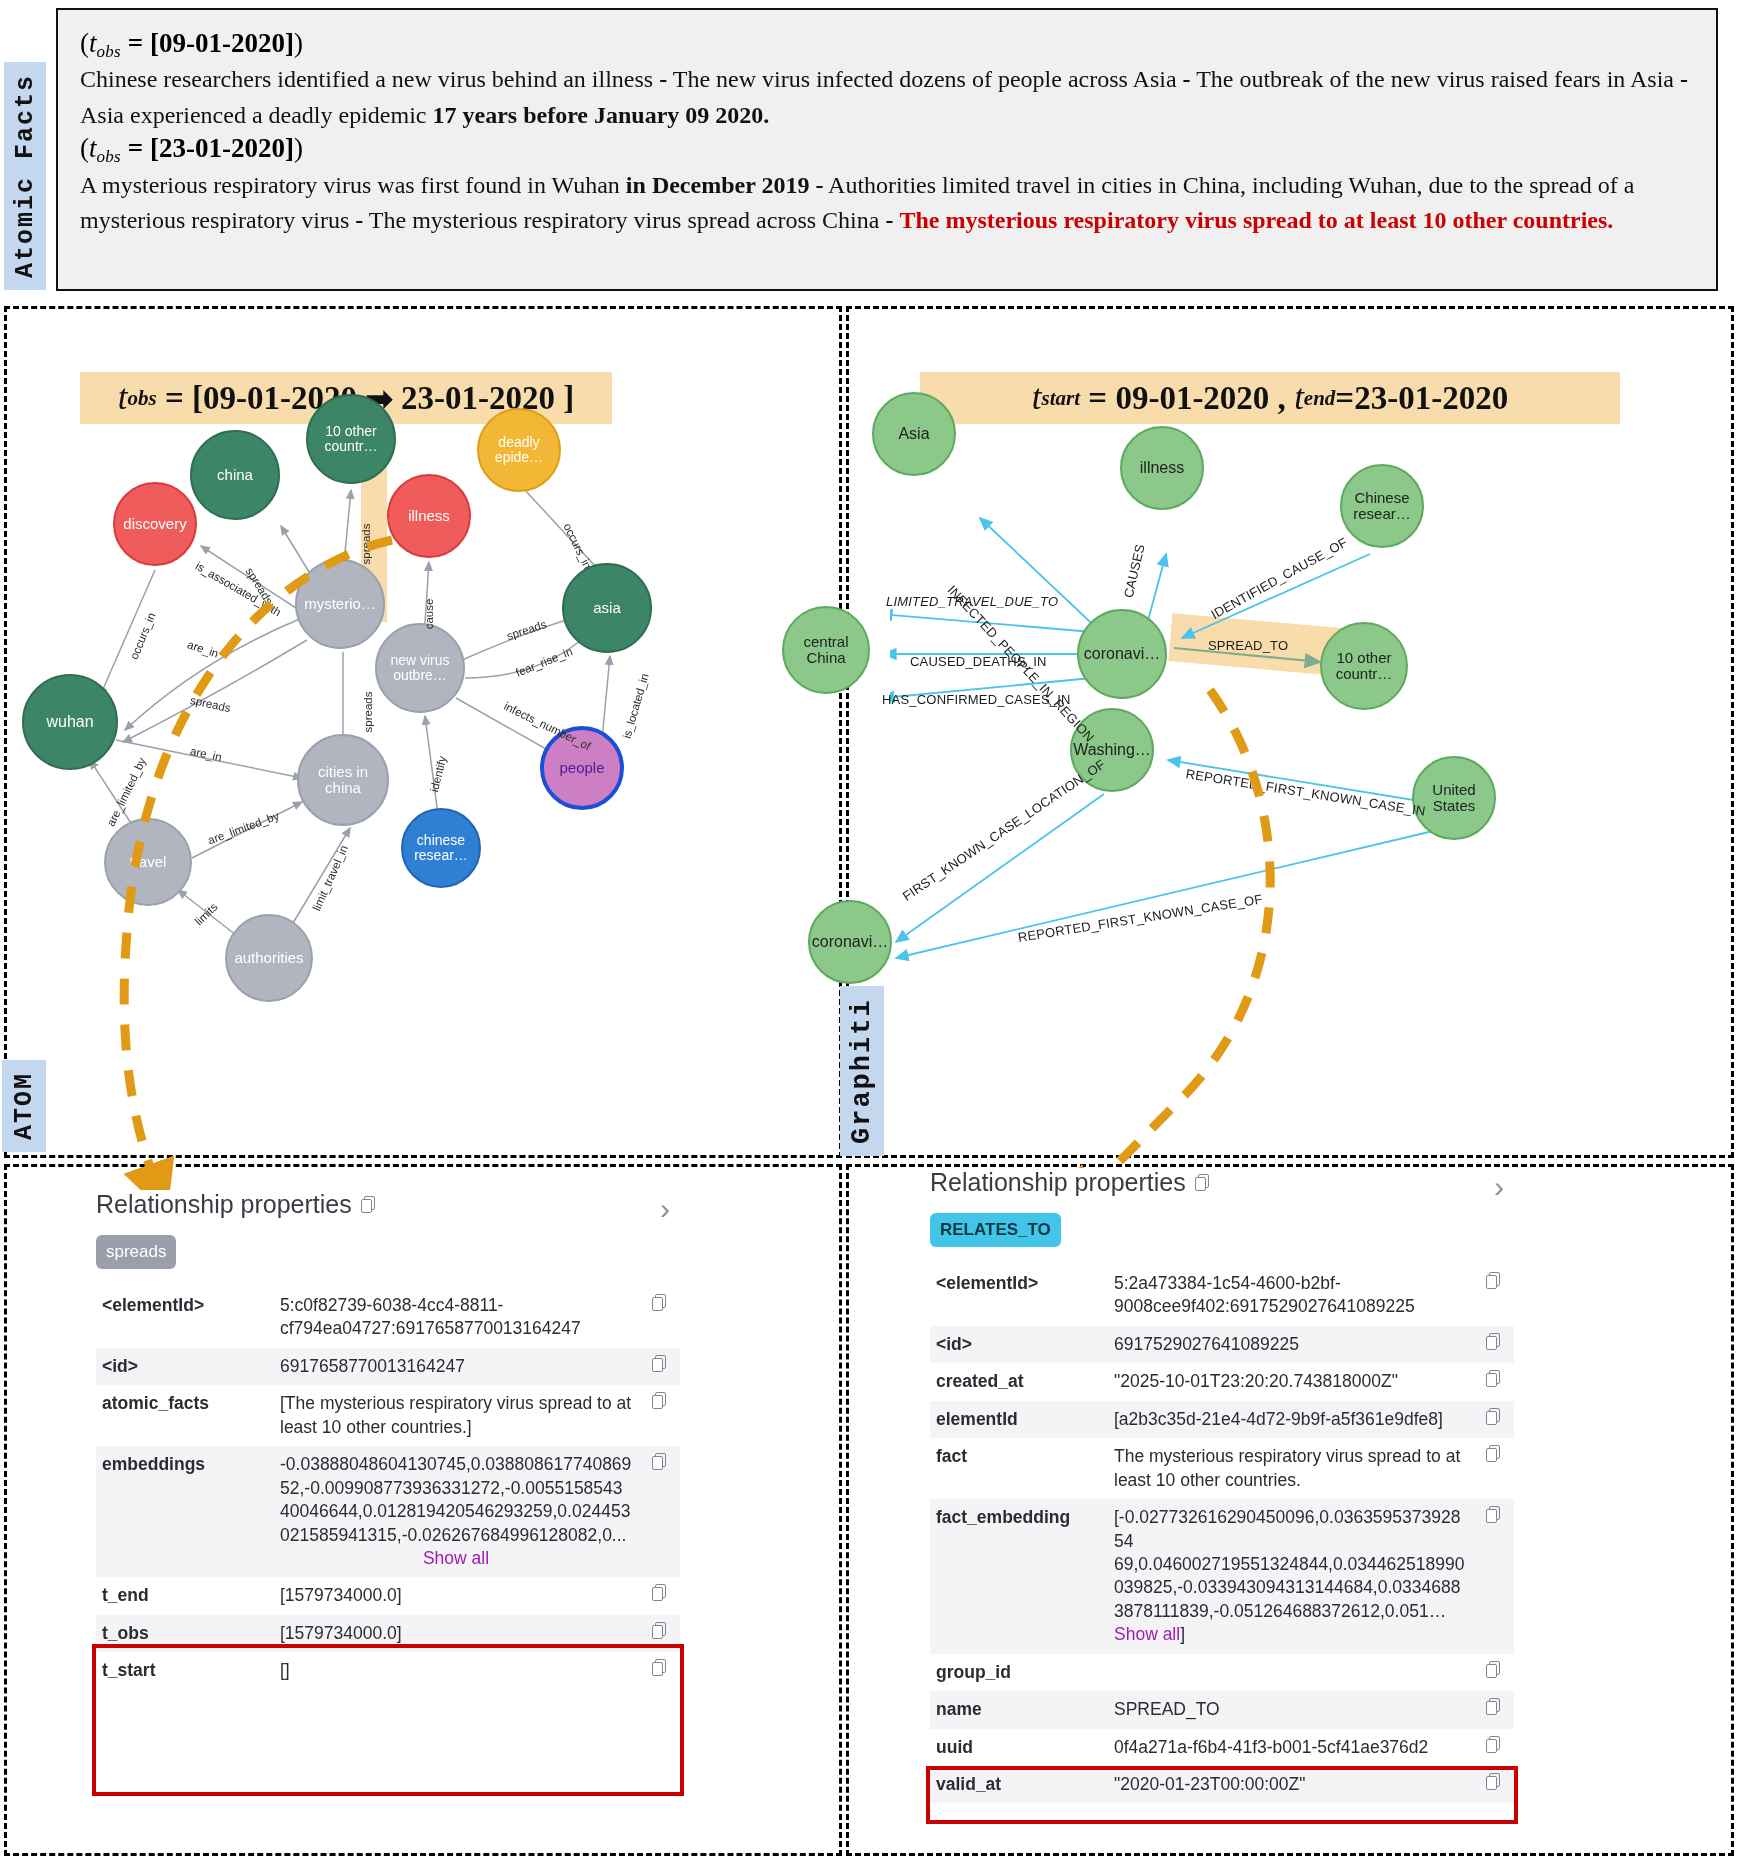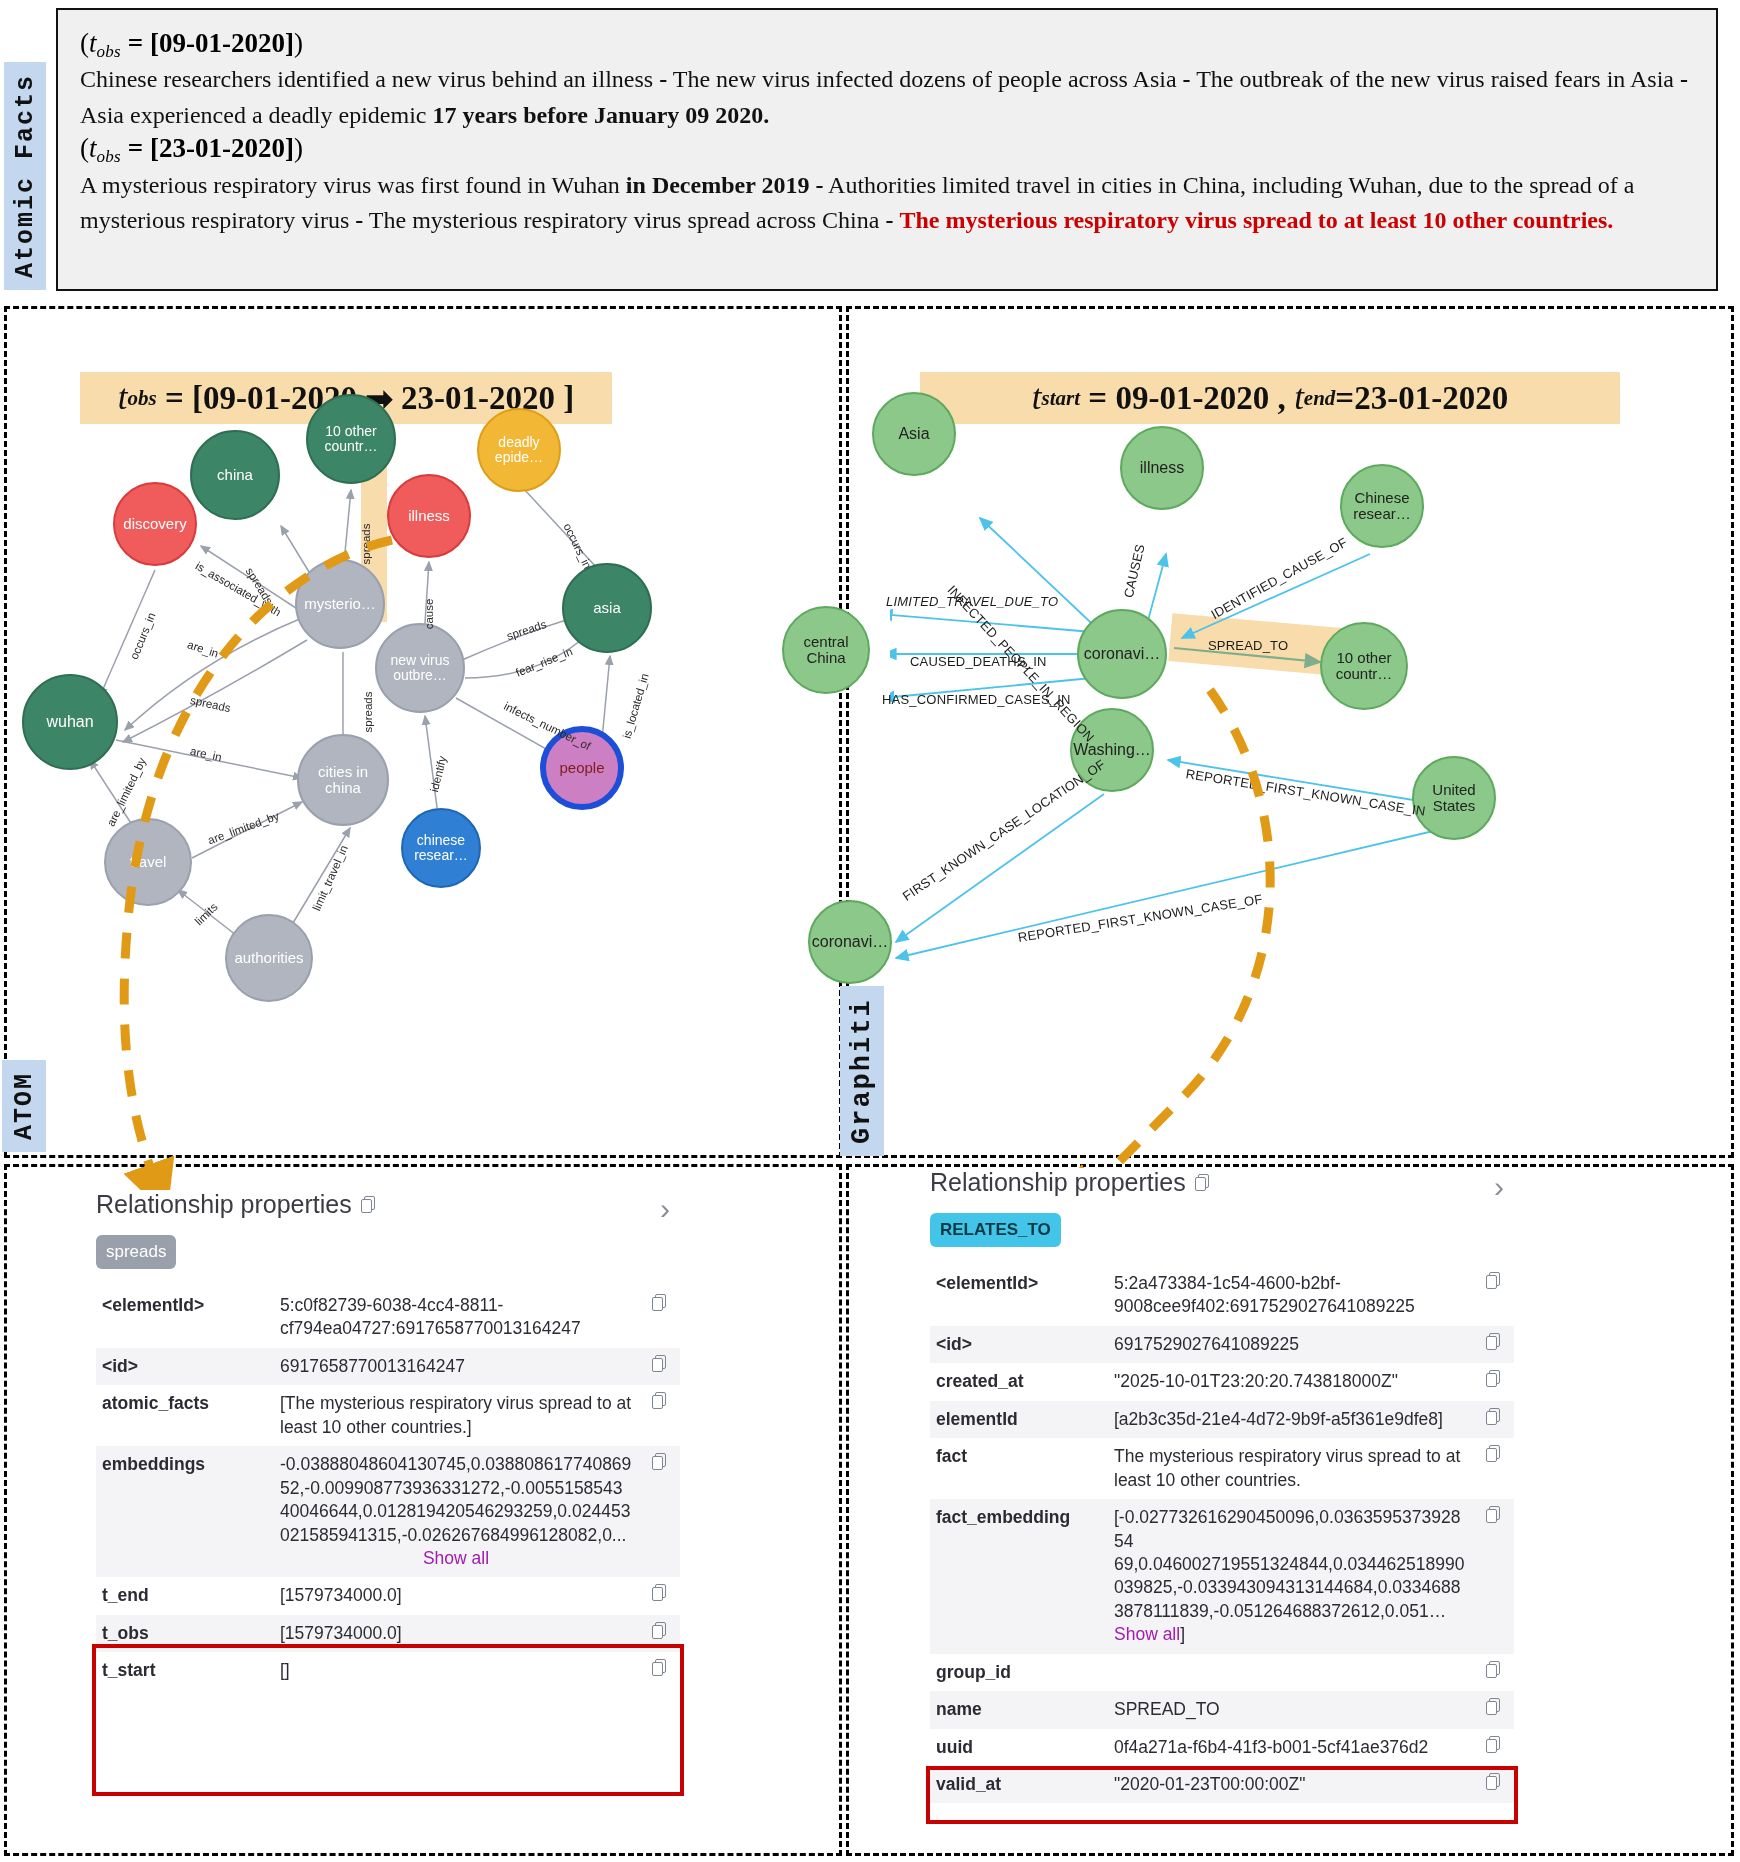--- a/index.html
+++ b/index.html
@@ -46,21 +46,21 @@
   #graph-graphiti{left:890px;top:430px;width:840px;height:720px;}
 
   .node{position:absolute;border-radius:50%;display:flex;align-items:center;justify-content:center;
         text-align:center;line-height:1.08;box-sizing:border-box;}
   .node span{pointer-events:none;}
   .n-green{background:#3d8567;border:2px solid #2f6e54;color:#fff;}
   .n-red{background:#f05b5b;border:2px solid #d93a3a;color:#fff;}
   .n-gray{background:#b0b5bf;border:2px solid #9aa0ac;color:#fff;}
   .n-yellow{background:#f2b735;border:2px solid #dd9f16;color:#fff;}
   .n-blue{background:#2f7fd4;border:2px solid #1f66b4;color:#fff;}
-  .n-purple{background:#cd7fc4;border:6px solid #1d4ed8;color:#7f1d1d;}
+  .n-purple{background:#cd7fc4;border:4px solid #1d4ed8;color:#4c1d95;}
   .n-lgreen{background:#8cc88a;border:2px solid #5da95d;color:#222;}
 
   .elabel{position:absolute;font-size:11.5px;color:#2a2a2a;white-space:nowrap;
           font-family:"Liberation Sans",sans-serif;}
   .elabel-g{position:absolute;font-size:13px;color:#1c1c1c;white-space:nowrap;
             font-family:"Liberation Sans",sans-serif;letter-spacing:.2px;}
   .hl-band{position:absolute;background:#f8dcab;}
 
   
   .proppanel{position:absolute;background:#fff;}

